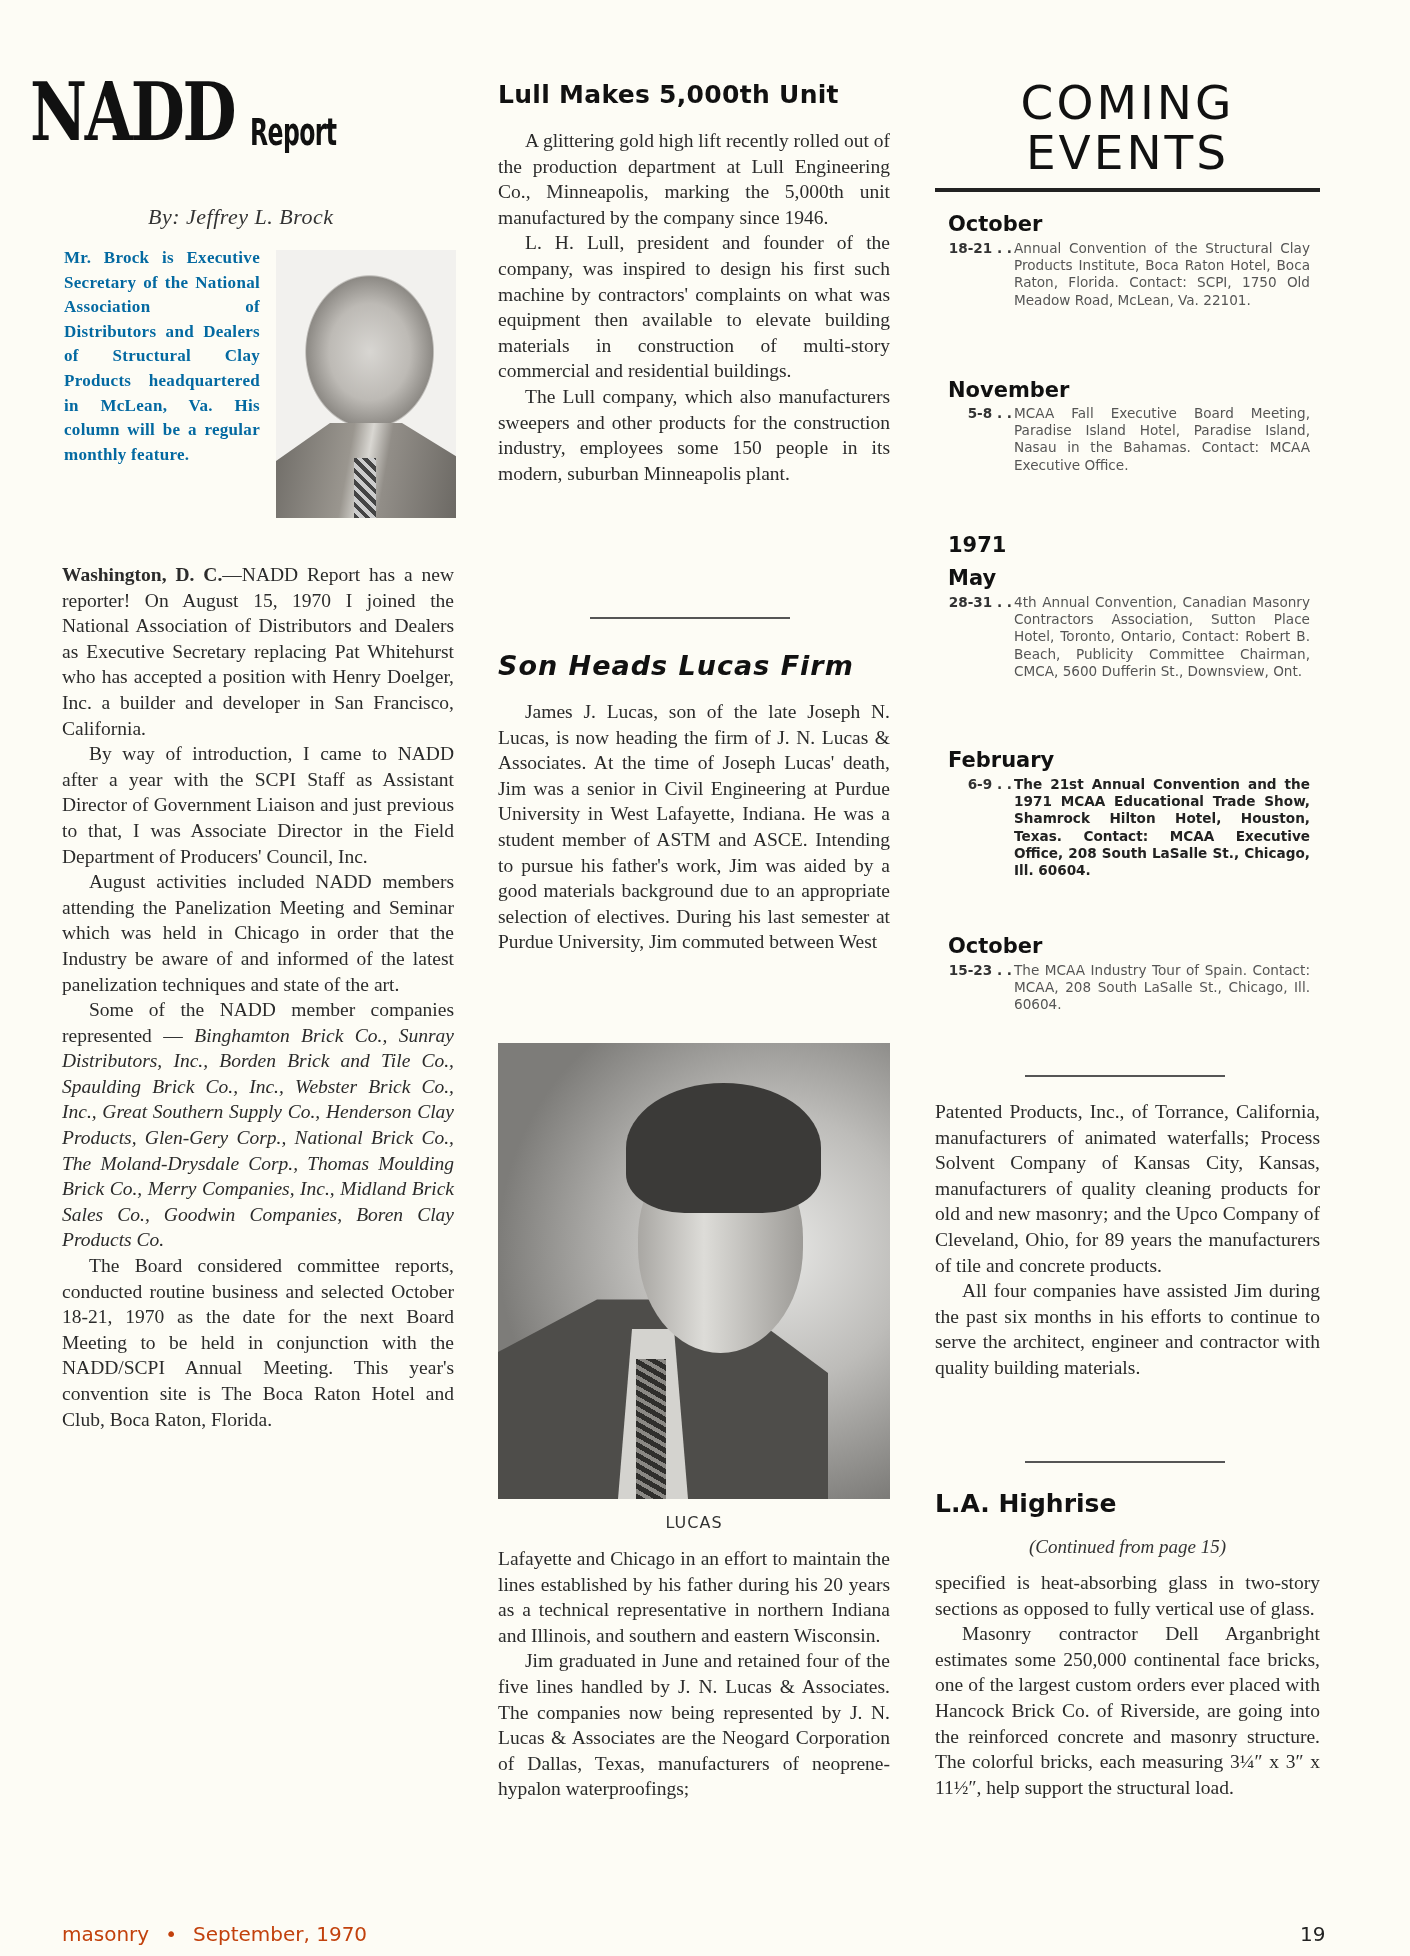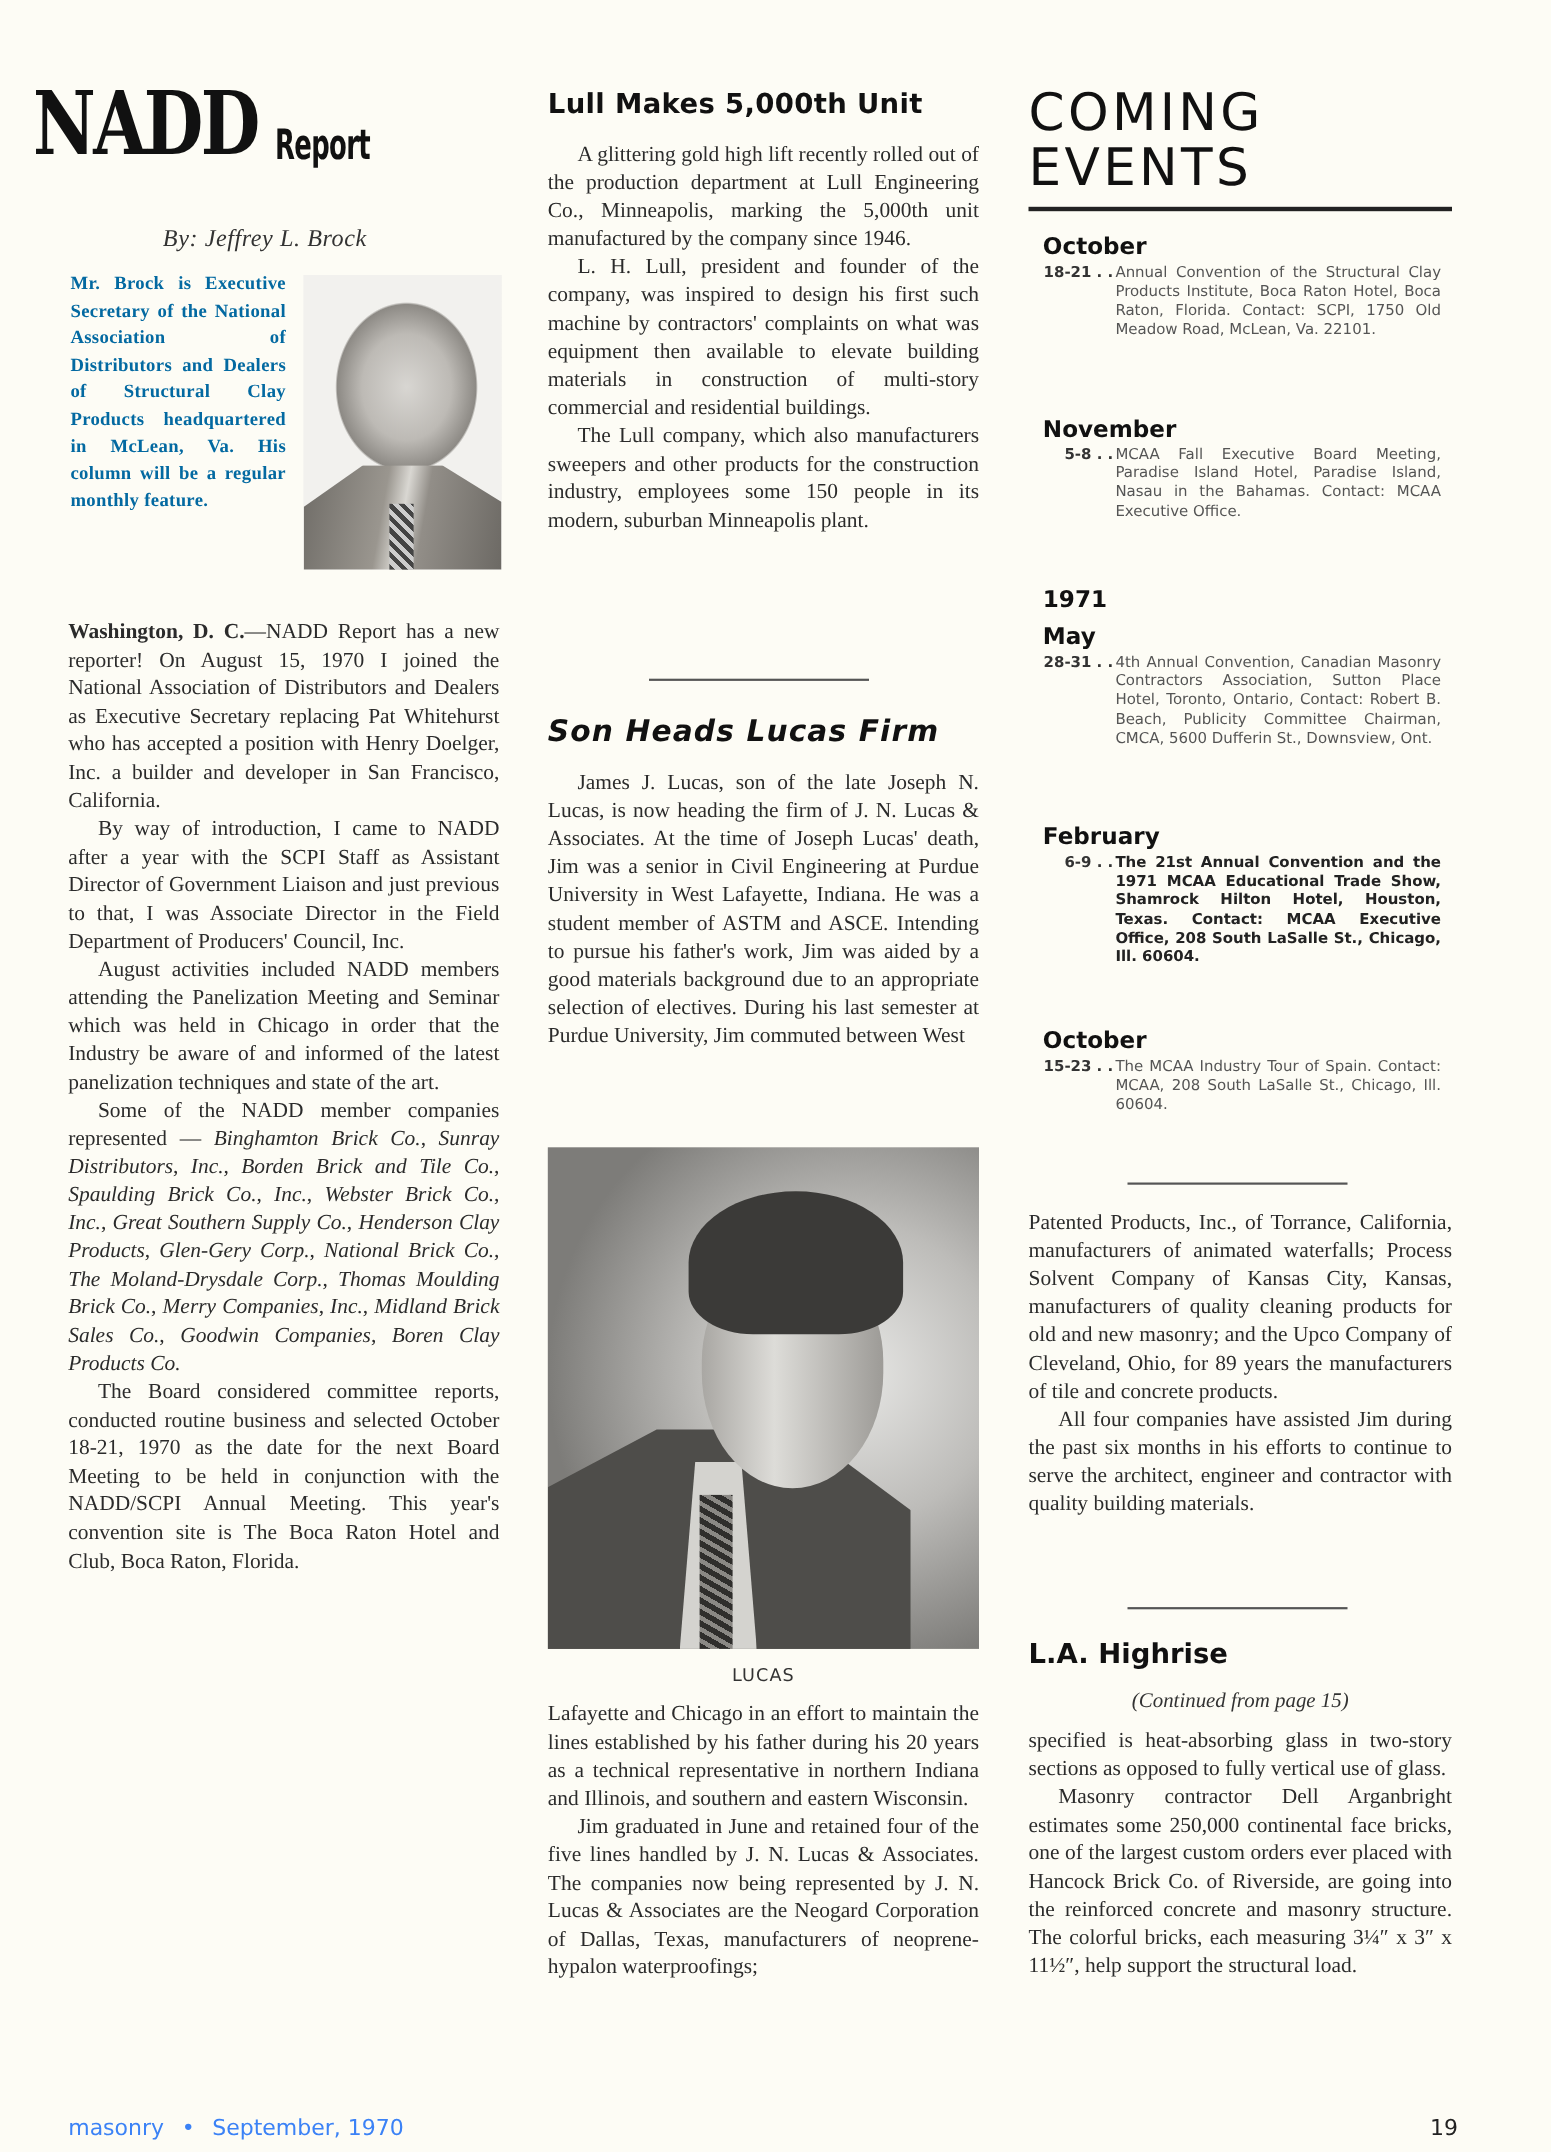--- a/index.html
+++ b/index.html
@@ -73,41 +73,41 @@
     background:#4e4d4a; clip-path:polygon(0 30%,30% 5%,70% 5%,100% 40%,100% 100%,0 100%); }
   #lucas-photo .shirt { position:absolute; left:120px; bottom:0; width:70px; height:170px;
     background:#d4d3cf; clip-path:polygon(20% 0,80% 0,100% 100%,0 100%); }
   #lucas-photo .tie { position:absolute; left:138px; bottom:0; width:30px; height:140px;
     background:repeating-linear-gradient(30deg,#2f2e2c 0 5px,#8a8884 5px 9px); }
   #lucas-caption { left:498px; top:1513px; width:392px; text-align:center;
     font-family:"DejaVu Sans", sans-serif; font-size:16px; letter-spacing:1px; color:#333; }
   #mid-body2 { left:498px; top:1546px; width:392px; }
 
   
-  #ce-title { left:935px; top:78px; width:385px; text-align:left;
+  #ce-title { left:935px; top:78px; width:385px; text-align:center;
     font-family:"DejaVu Sans", sans-serif; font-weight:400; font-size:47px; line-height:50px;
     letter-spacing:3px; color:#111; }
   #ce-rule { left:935px; top:188px; width:385px; height:4px; background:#222; }
   .ev-month { position:absolute; left:948px; font-family:"DejaVu Sans", sans-serif;
     font-weight:700; font-size:21px; color:#111; }
   .ev { position:absolute; left:948px; width:362px; font-family:"DejaVu Sans", sans-serif;
     font-size:13.6px; line-height:17.2px; color:#555; }
   .ev .date { position:absolute; left:0; top:0; width:64px; text-align:right;
     font-weight:700; color:#333; white-space:nowrap; }
   .ev .txt { margin-left:66px; text-align:justify; }
   .ev.boldev .txt { font-weight:700; color:#222; }
   #right-div1 { left:1025px; top:1075px; width:200px; }
   #right-body { left:935px; top:1099px; width:385px; }
   #right-div2 { left:1025px; top:1461px; width:200px; }
   #la-head { left:935px; top:1489px; font-size:25px; }
   #la-cont { left:935px; top:1536px; width:385px; text-align:center; font-style:italic; font-size:19px; color:#333; }
   #la-body { left:935px; top:1570px; width:385px; }
 
   
-  #footer { left:62px; top:1922px; font-family:"DejaVu Sans", sans-serif; font-size:20px; color:#3b82f6; }
+  #footer { left:62px; top:1922px; font-family:"DejaVu Sans", sans-serif; font-size:20px; color:#c2410c; }
   #footer .dot { margin:0 16px; }
   #page-num { left:1300px; top:1922px; font-family:"DejaVu Sans", sans-serif; font-size:20px; color:#222; }
 </style>
 </head>
 <body>
 
 <div id="nadd-title" class="abs">
   <span class="big">NADD</span>
   <span class="small">Report</span>
 </div>

